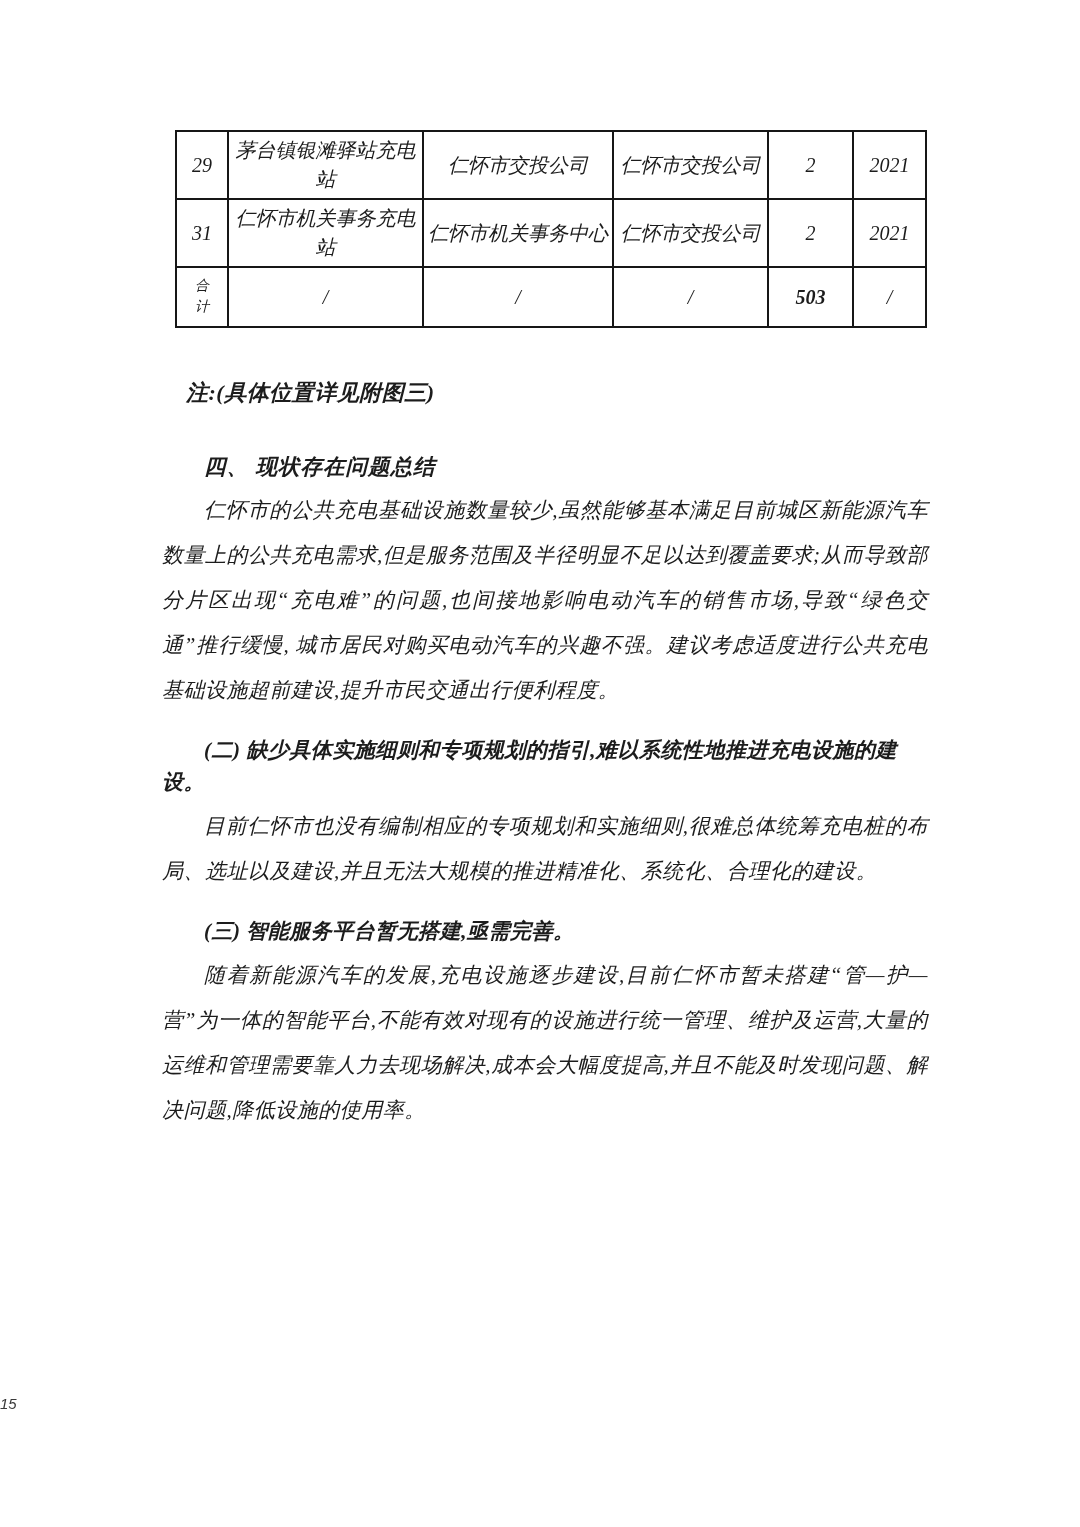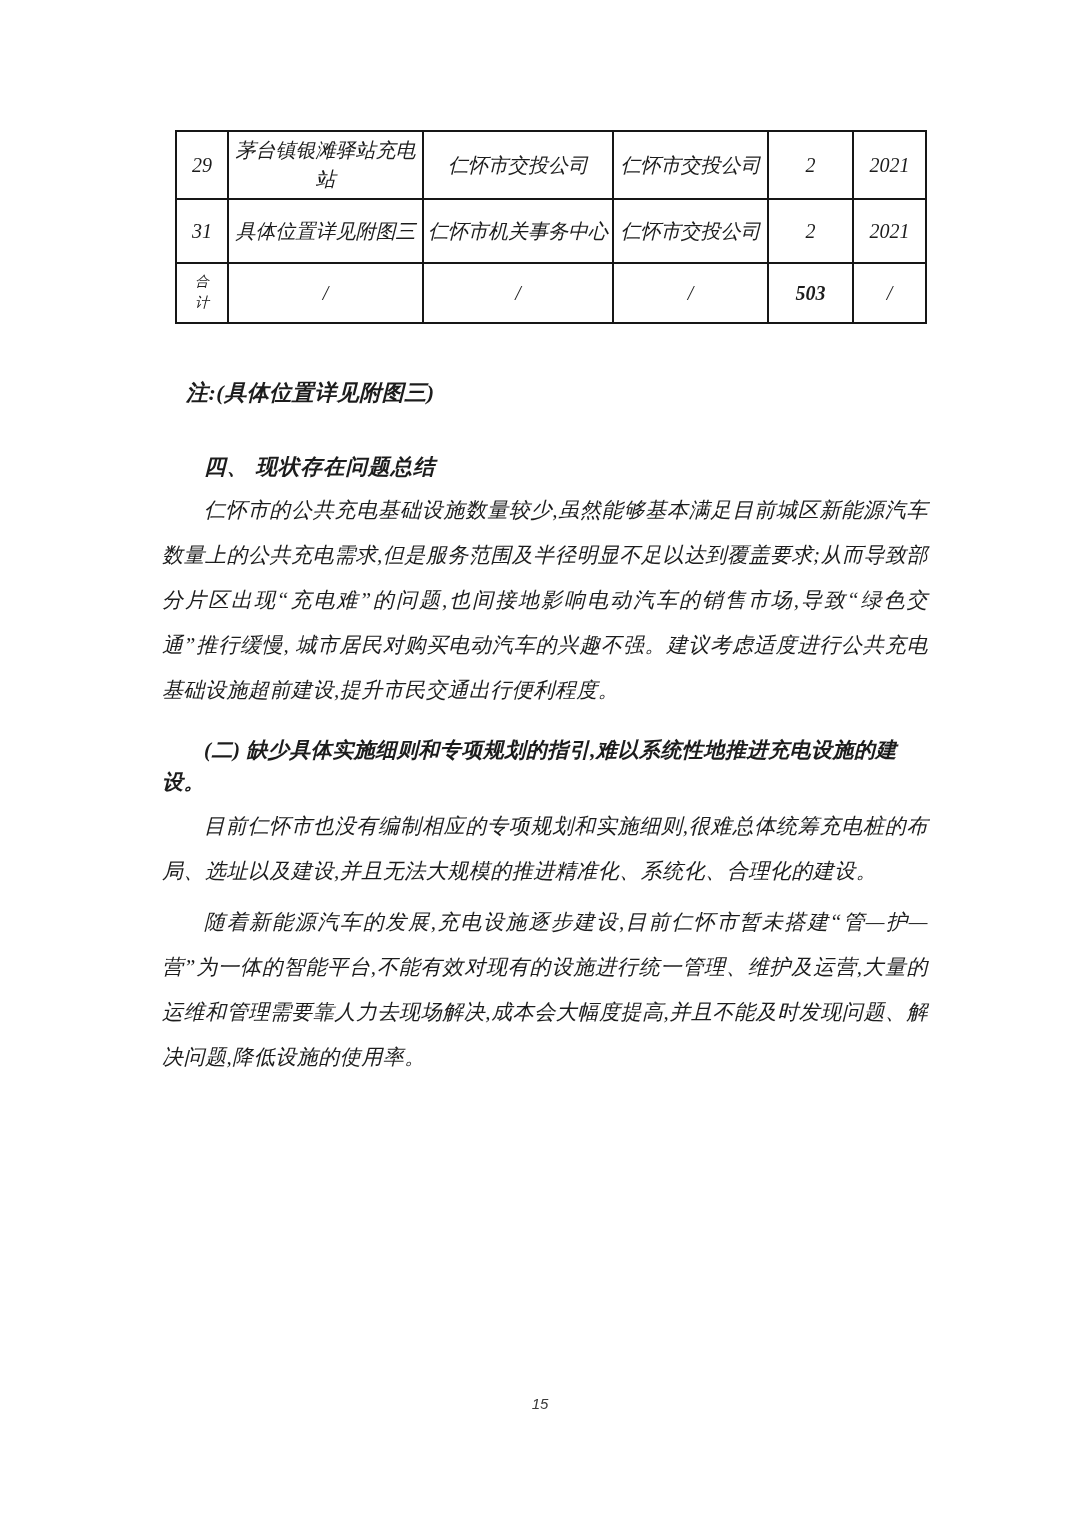--- a/index.html
+++ b/index.html
@@ -94,21 +94,20 @@
     text-align: justify;
     line-height: 45px;
     letter-spacing: 0.5px;
   }
   
   .page-number {
     position: absolute;
     top: 1395px;
     left: 0;
     width: 1080px;
-    text-align: center;
     font-family: "Liberation Sans", "DejaVu Sans", sans-serif;
     font-size: 15px;
     color: #3a3a3a;
   }
 </style>
 </head>
 <body>
 
 <div class="page">
 
@@ -125,21 +124,21 @@
       <tr class="data-row">
         <td>29</td>
         <td>茅台镇银滩驿站充电站</td>
         <td>仁怀市交投公司</td>
         <td>仁怀市交投公司</td>
         <td>2</td>
         <td>2021</td>
       </tr>
       <tr class="data-row">
         <td>31</td>
-        <td>具体位置详见附图三</td>
+        <td>仁怀市机关事务充电站</td>
         <td>仁怀市机关事务中心</td>
         <td>仁怀市交投公司</td>
         <td>2</td>
         <td>2021</td>
       </tr>
       <tr class="total-row">
         <td><span class="total-label">合计</span></td>
         <td>/</td>
         <td>/</td>
         <td>/</td>
@@ -152,18 +151,19 @@
   <div class="table-note">注:(具体位置详见附图三)</div>
 
   <div class="doc-body">
     <h2 class="sec-heading">四、 现状存在问题总结</h2>
 
     <p class="sub-text">仁怀市的公共充电基础设施数量较少,虽然能够基本满足目前城区新能源汽车数量上的公共充电需求,但是服务范围及半径明显不足以达到覆盖要求;从而导致部分片区出现“充电难”的问题,也间接地影响电动汽车的销售市场,导致“绿色交通”推行缓慢, 城市居民对购买电动汽车的兴趣不强。建议考虑适度进行公共充电基础设施超前建设,提升市民交通出行便利程度。</p>
 
     <h3 class="sub-heading">(二) 缺少具体实施细则和专项规划的指引,难以系统性地推进充电设施的建设。</h3>
     <p class="sub-text">目前仁怀市也没有编制相应的专项规划和实施细则,很难总体统筹充电桩的布局、选址以及建设,并且无法大规模的推进精准化、系统化、合理化的建设。</p>
 
+    <h3 class="sub-heading">(三) 智能服务平台暂无搭建,亟需完善。</h3>
     <p class="sub-text">随着新能源汽车的发展,充电设施逐步建设,目前仁怀市暂未搭建“管—护—营”为一体的智能平台,不能有效对现有的设施进行统一管理、维护及运营,大量的运维和管理需要靠人力去现场解决,成本会大幅度提高,并且不能及时发现问题、解决问题,降低设施的使用率。</p>
   </div>
 
   <div class="page-number">15</div>
 
 </div>
 
 </body></html>

